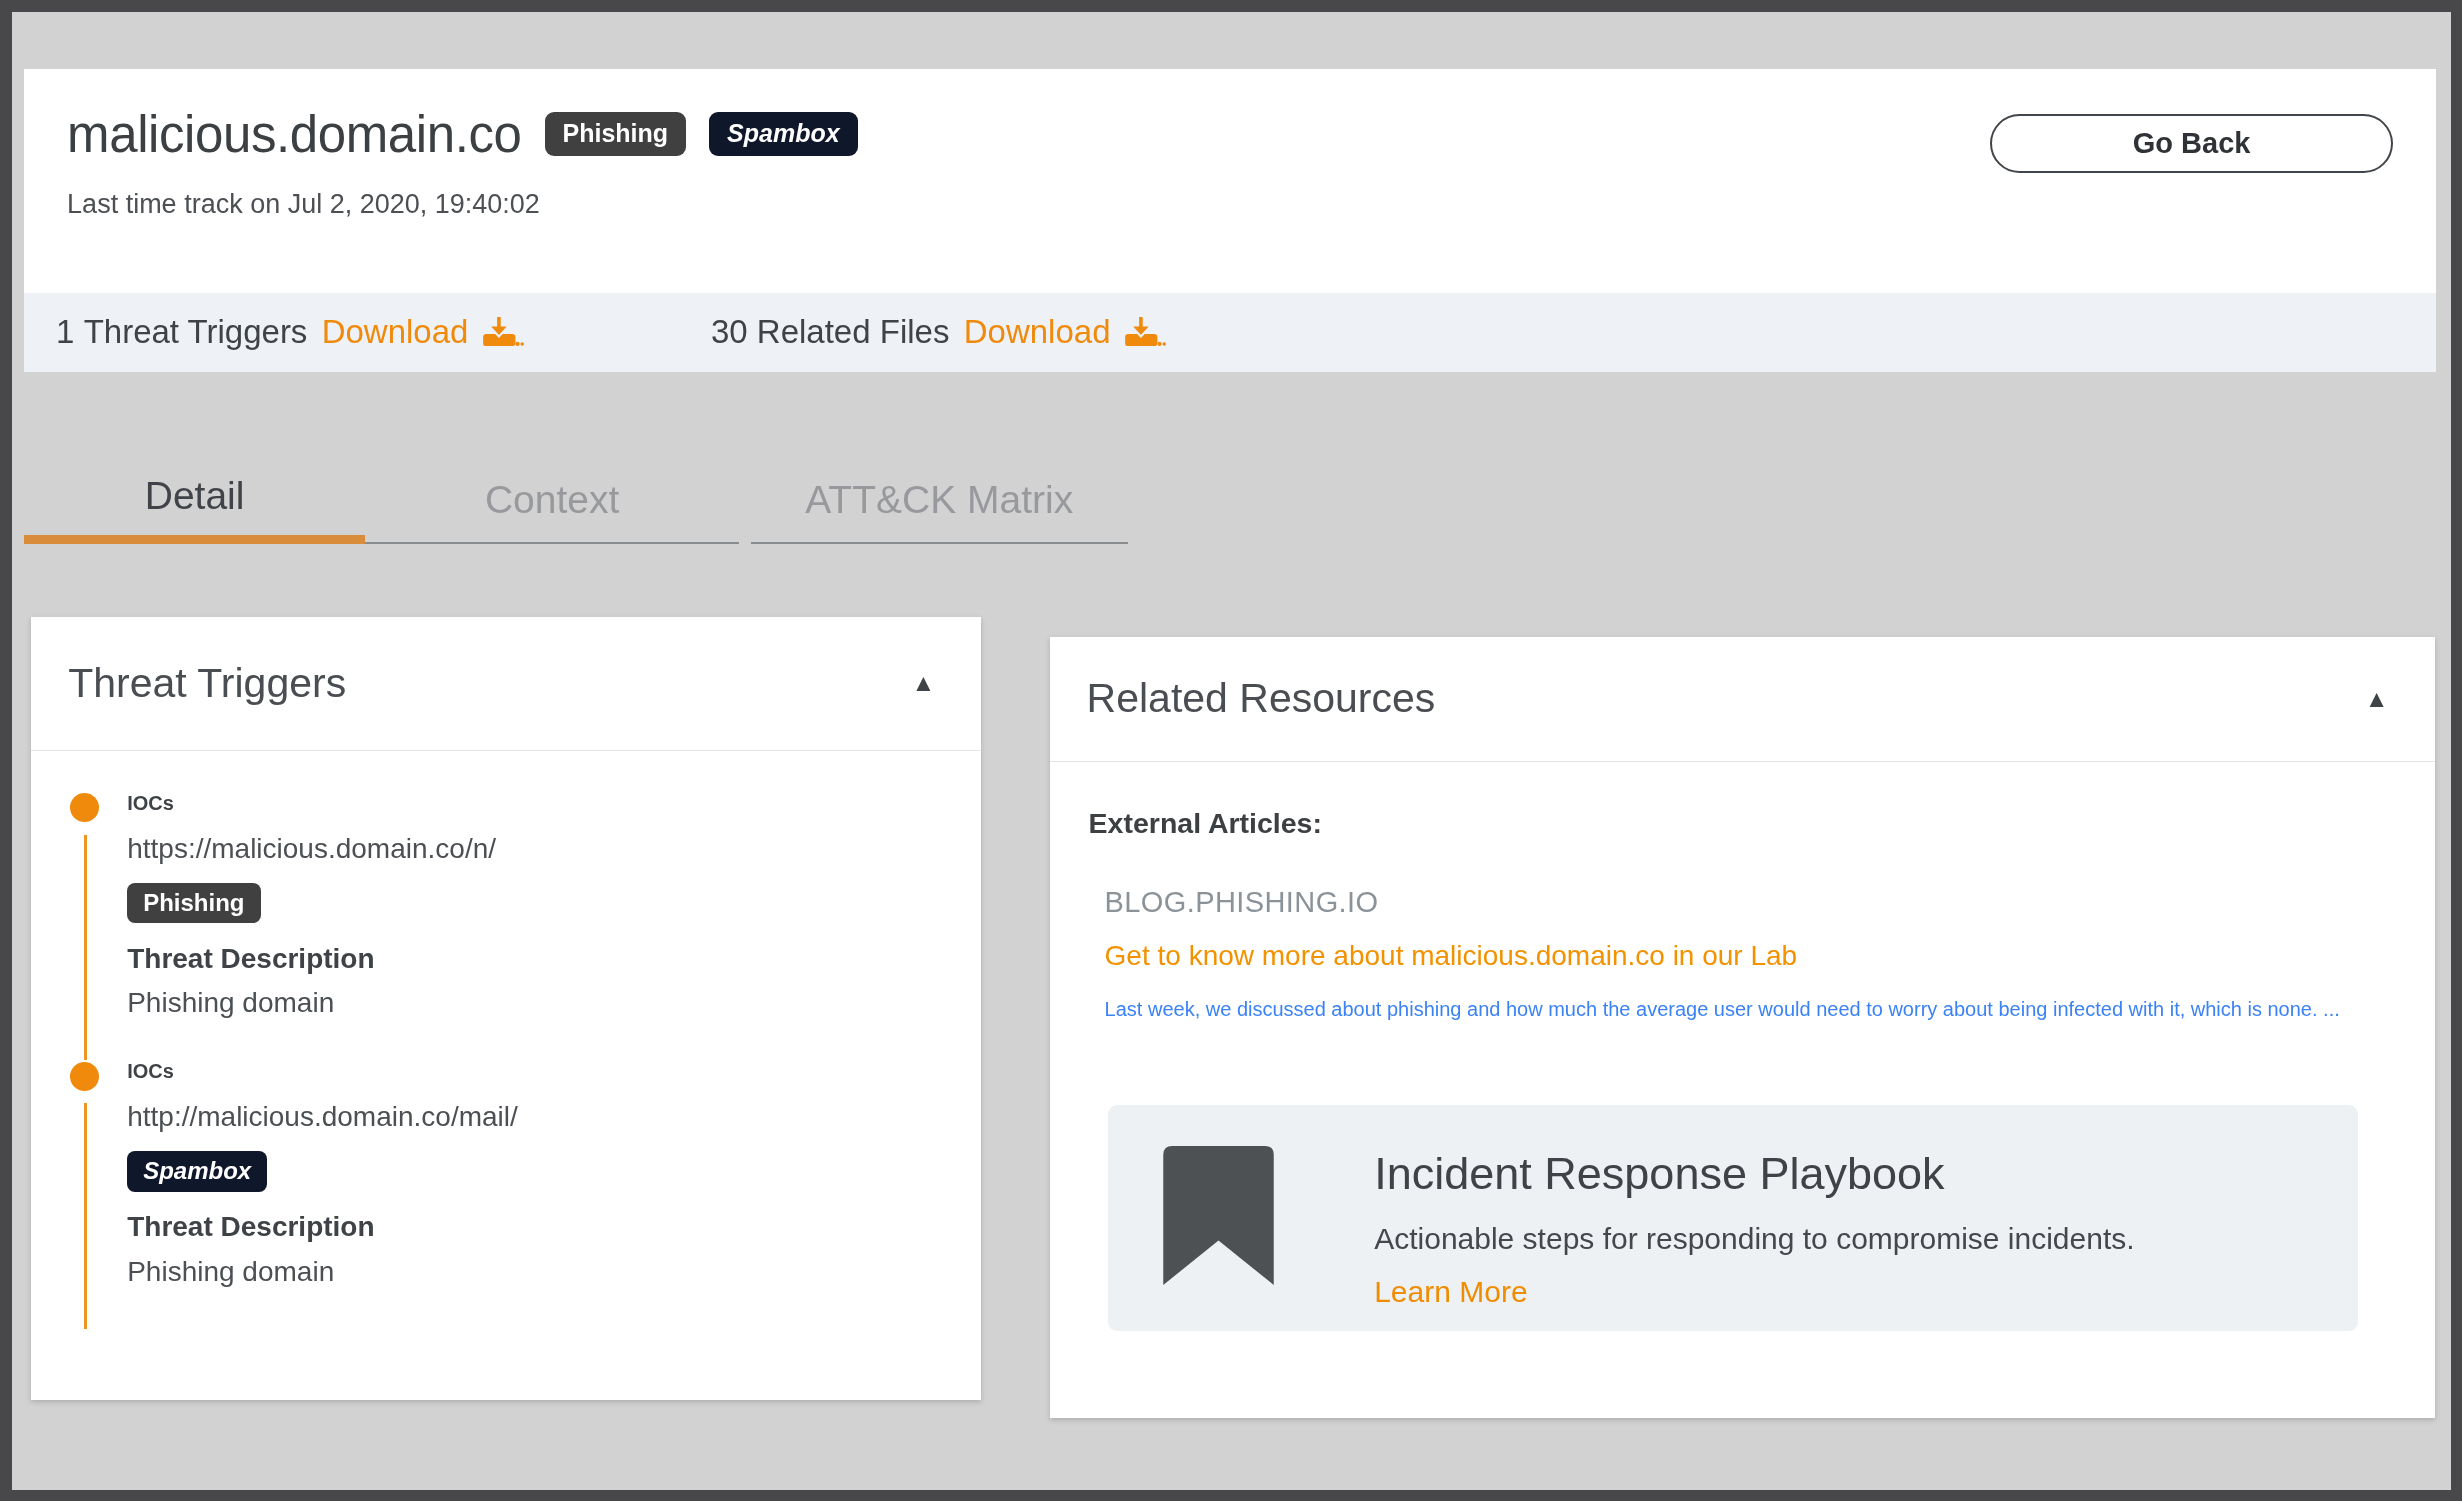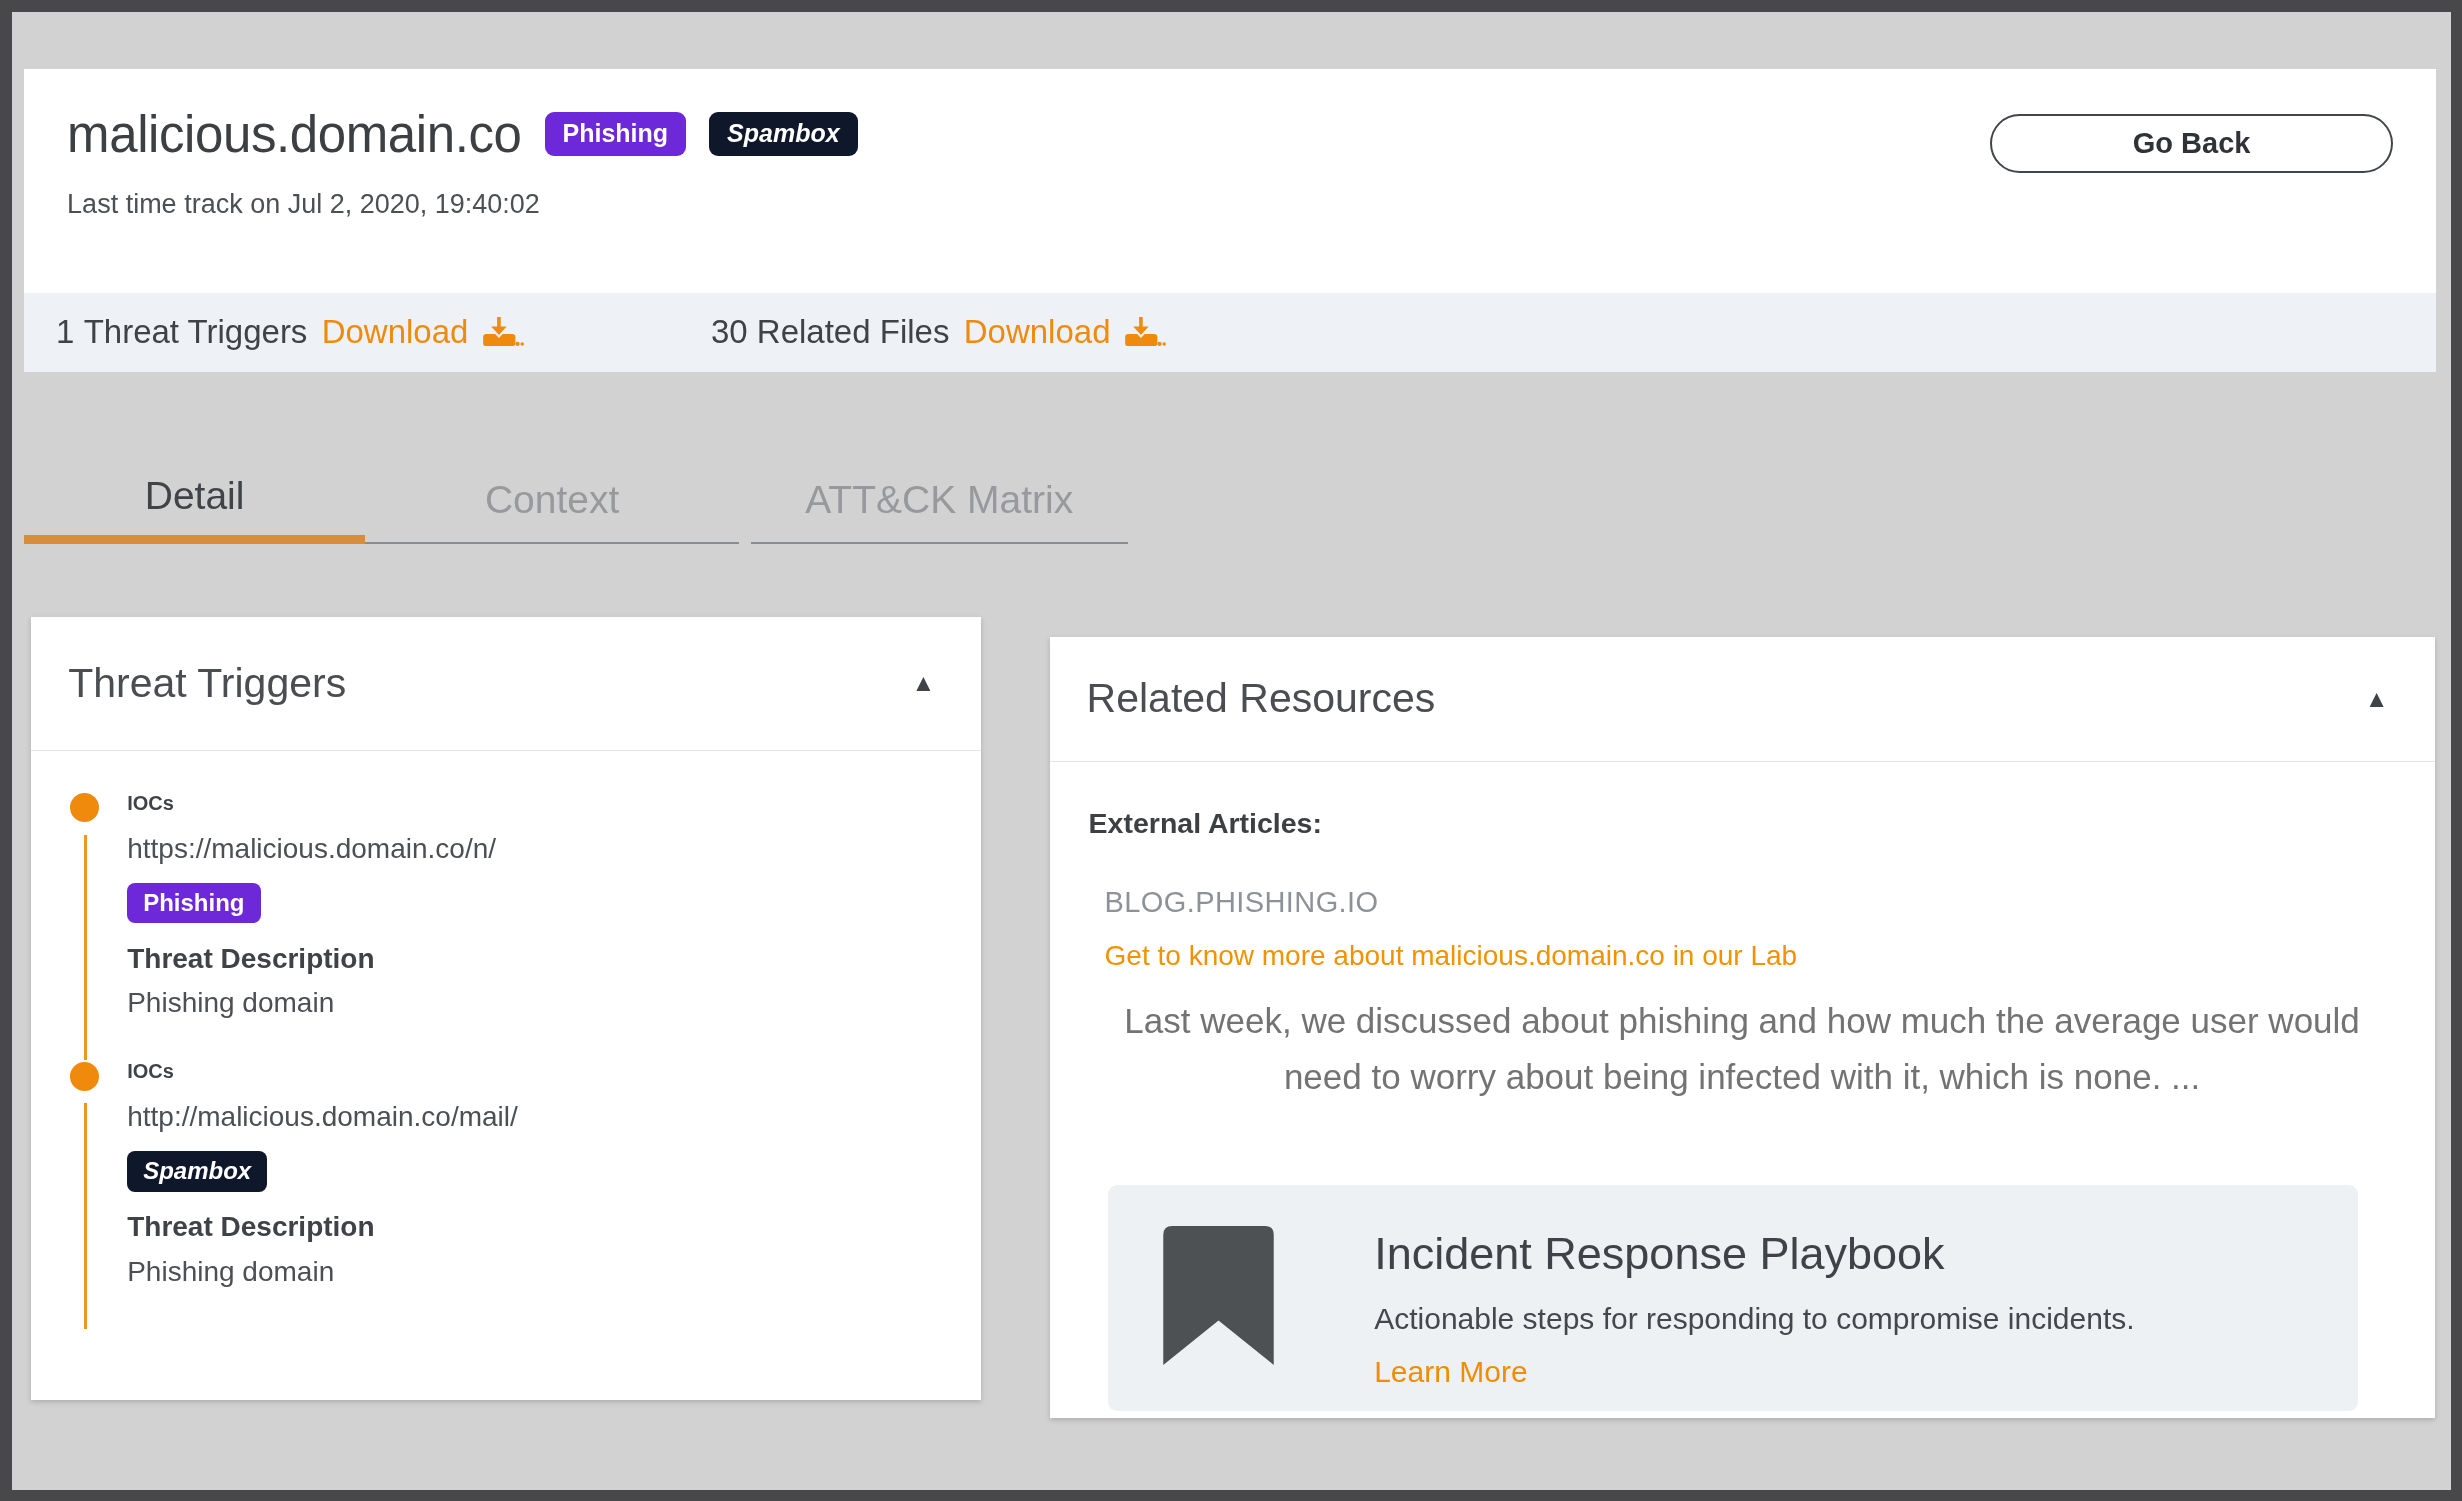--- a/index.html
+++ b/index.html
@@ -24,21 +24,21 @@
     background:#ffffff;
   }
   .header-content { position:relative; height:224px; padding:0 43px; }
   .title-row { display:flex; align-items:center; padding-top:36px; }
   .page-title { font-size:51px; color:#3c4043; letter-spacing:-0.4px; }
   .badge {
     color:#fff; font-weight:bold; font-size:25px;
     padding:8px 18px; border-radius:9px; margin-left:23px;
     line-height:1.1; white-space:nowrap;
   }
-  .badge-teal { background:#6d28d9; }
+  .badge-teal { background:#404040; }
   .badge-gray { background:#0f172a;font-style:italic; }
   .last-track { margin-top:25px; font-size:27px; color:#4c5054; }
   .learn-more { margin-top:23px; font-size:28px; font-weight:bold; letter-spacing:0.3px; }
   .lm-label { color:#7b848a; }
   .lm-value { color:#3c4043; margin-left:9px; }
   .go-back {
     position:absolute; top:45px; right:43px;
     width:403px; height:59px;
     border:2.7px solid #41464b; border-radius:36px;
     background:#fff; font-size:29px; font-weight:bold; color:#2f3337;
@@ -108,21 +108,21 @@
   }
   .t-desc-label { font-size:28px; font-weight:bold; color:#3f4347; margin:0 0 12.5px; }
   .t-desc { font-size:28px; color:#4c5054; }
 
   
   .rr-content { padding:45px 53px 0 39px; }
   .ext-label { font-size:28.5px; font-weight:bold; color:#3c4043; margin:0 0 46px; }
   .article { margin-left:16px; }
   .article-source { font-size:29px; color:#8b9298; letter-spacing:0.4px; margin:0 0 21.4px; }
   .article-link { font-size:28px; color:#f29200; margin:0 0 21.4px; cursor:pointer; }
-  .article-excerpt { font-size:35px; color:#737373; line-height:1.6; max-width:1275px;text-align:center; }
+  .article-excerpt { font-size:20px; color:#3b82f6; line-height:1.6; max-width:1275px; }
 
   .playbook {
     margin:80px 24px 0 19.6px; height:226px;
     background:#edf1f4; border-radius:9px;
     display:flex; padding:41px 0 0 55px;
   }
   .bookmark svg { width:111px; height:139px; }
   .pb-text { margin-left:100px; }
   .pb-title { font-size:45px; color:#3f4347; margin:1.8px 0 21.4px; }
   .pb-sub { font-size:30px; color:#44484c; margin:0 0 19.6px; }

